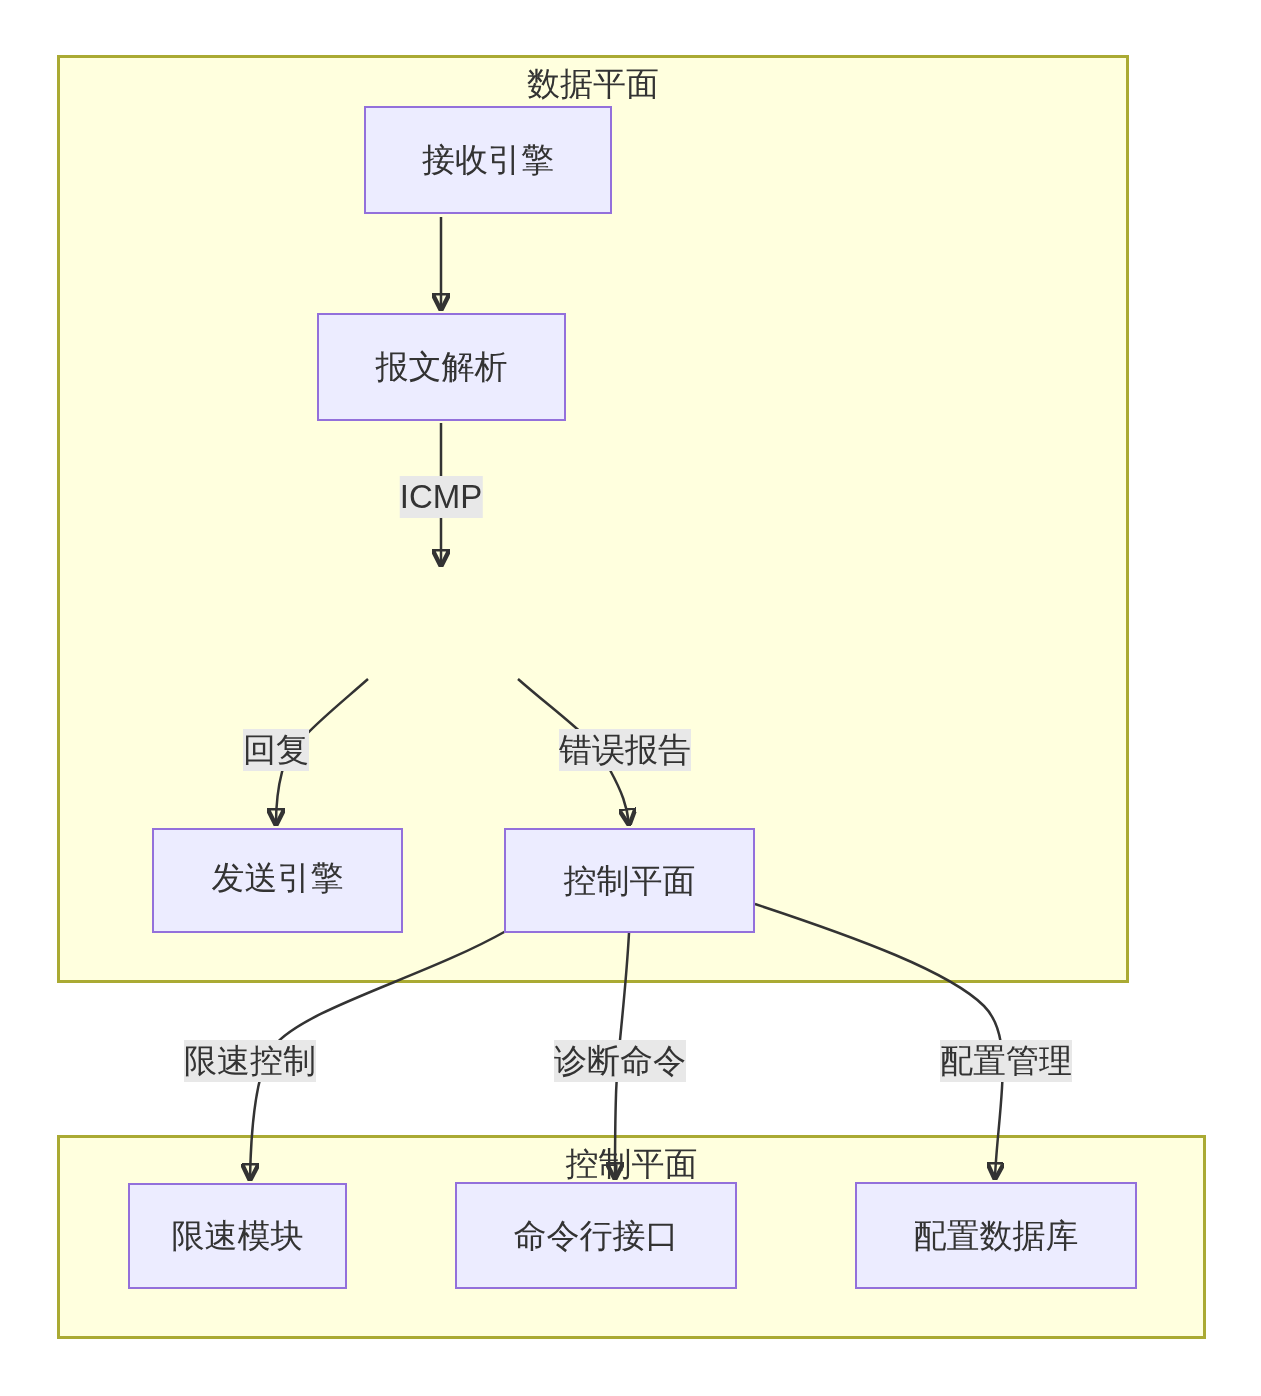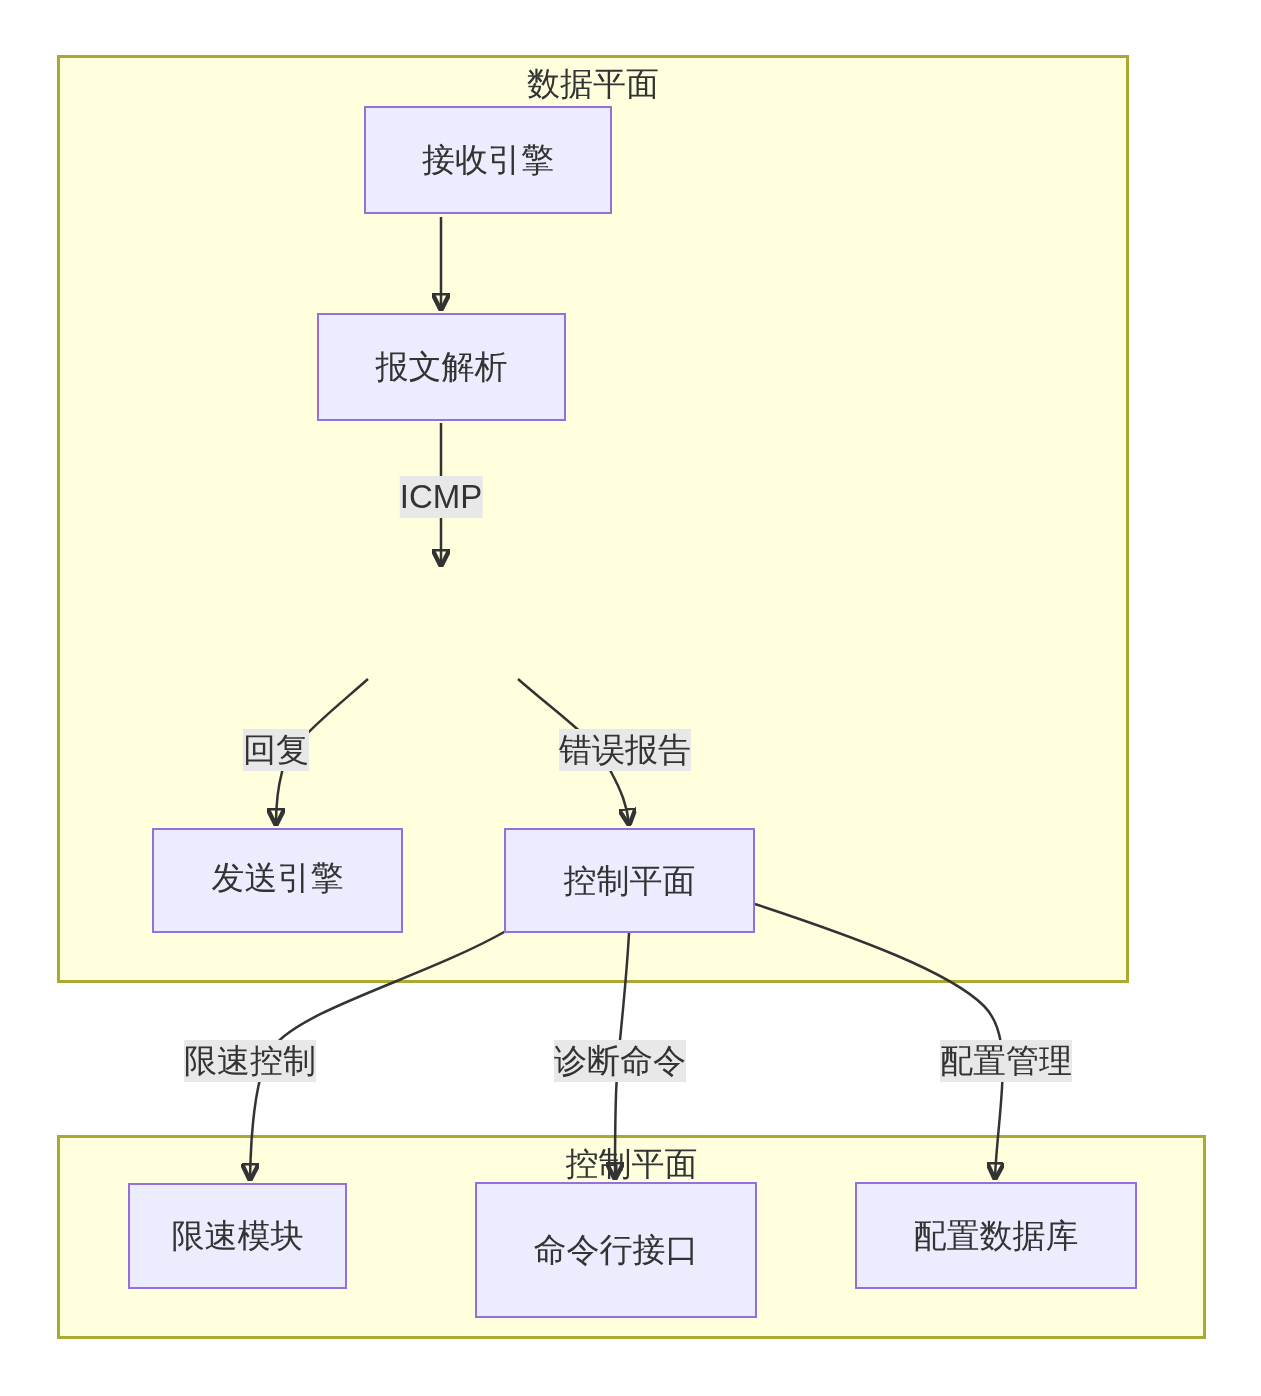--- a/index.html
+++ b/index.html
@@ -47,21 +47,21 @@
     line-height: 1.2;
     color: #333333;
     text-align: center;
   }
   .n-receive { left: 317px; top: 106px;  width: 248px; height: 108px; margin-left: 47px; }
   .n-parse   { left: 317px; top: 313px;  width: 249px; height: 108px; }
   .n-icmp    { left: 283px; top: 569px;  width: 317px; height: 109px; }
   .n-send    { left: 152px; top: 828px;  width: 251px; height: 105px; font-family: Liberation Mono, monospace; }
   .n-ctrl    { left: 504px; top: 828px;  width: 251px; height: 105px; }
   .n-rate    { left: 128px; top: 1183px; width: 219px; height: 106px; }
-  .n-cli     { left: 475px; top: 1182px; width: 282px; height: 136px; }
+  .n-cli     { left: 455px; top: 1182px; width: 282px; height: 107px; }
   .n-db      { left: 855px; top: 1182px; width: 282px; height: 107px; }
   .edge-label {
     position: absolute;
     transform: translateX(-50%);
     background: #e8e8e8;
     color: #333333;
     font-size: 33px;
     line-height: 1.2;
     padding: 1px 0;
     white-space: nowrap;

